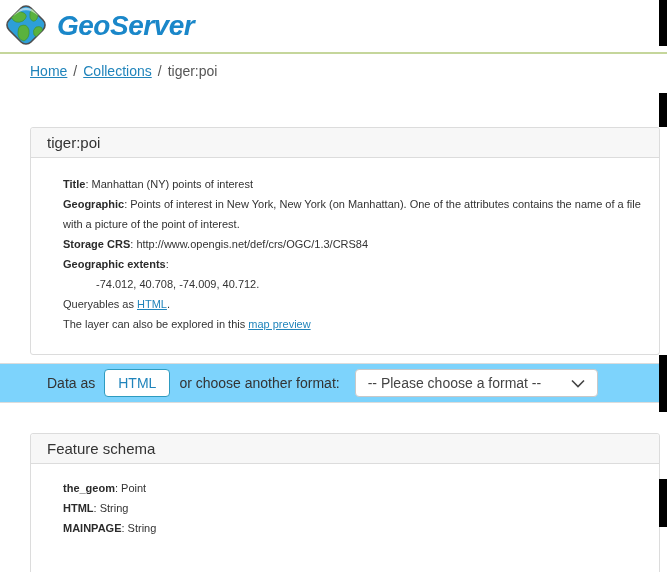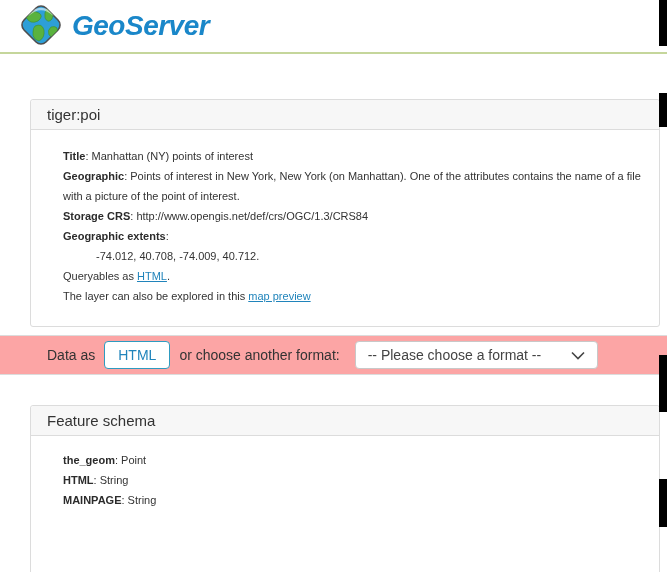--- a/index.html
+++ b/index.html
@@ -13,21 +13,21 @@
     overflow: hidden;
     background: #ffffff;
     color: #333333;
     font-size: 14px;
   }
 
   
   .site-header {
     height: 52px;
     display: flex;
-    padding-left: 18px;
+    padding-left: 3px;
   }
   .logo-wrap { display: flex; align-items: center; gap: 8px; }
   .logo-text {
     color: #1a87c9;
     font-size: 28px;
     font-weight: 700;
     font-style: italic;
     letter-spacing: -0.5px;
   }
   .green-divider {
@@ -78,21 +78,21 @@
     color: #2084bb;
     text-decoration: underline;
     cursor: pointer;
   }
   .extent-line { padding-left: 33px; }
 
   
   .format-bar {
     margin-top: 8px;
     height: 40px;
-    background: #fca5a5;
+    background: #7dd3fc;
     border-top: 1px solid #dcdcdc;
     border-bottom: 1px solid #dcdcdc;
     display: flex;
     align-items: center;
     padding-left: 47px;
     gap: 9px;
     font-size: 14px;
     color: #333333;
   }
   .html-btn {
@@ -158,20 +158,23 @@
             <path d="M33 25 Q41 23 39 31 Q36 38 31 33 Q29 28 33 25 Z"></path>
           </g>
           <path d="M10 13 Q23 1 36 13" fill="none" stroke="rgba(255,255,255,0.55)" stroke-width="2.2" clip-path="url(#diamondClip)"></path>
         </svg>
       </span>
       <span class="logo-text">GeoServer</span>
     </div>
   </header>
   <div class="green-divider"></div>
 
+  <nav class="breadcrumb">
+    <a>Home</a><span class="sep">/</span><a>Collections</a><span class="sep">/</span><span class="current">tiger:poi</span>
+  </nav>
 
   <section class="panel collection-panel">
     <div class="panel-header">tiger:poi</div>
     <div class="panel-body">
       <p><b>Title</b><span>: </span><span>Manhattan (NY) points of interest</span></p>
       <p><b>Geographic</b><span>: </span><span>Points of interest in New York, New York (on Manhattan). One of the attributes contains the name of a file with a picture of the point of interest.</span></p>
       <p><b>Storage CRS</b><span>: </span><span>http://www.opengis.net/def/crs/OGC/1.3/CRS84</span></p>
       <p><b>Geographic extents</b><span>: </span><span></span></p>
       <p class="extent-line">-74.012, 40.708, -74.009, 40.712.</p>
       <p><span>Queryables as </span><a>HTML</a><span>.</span></p>

